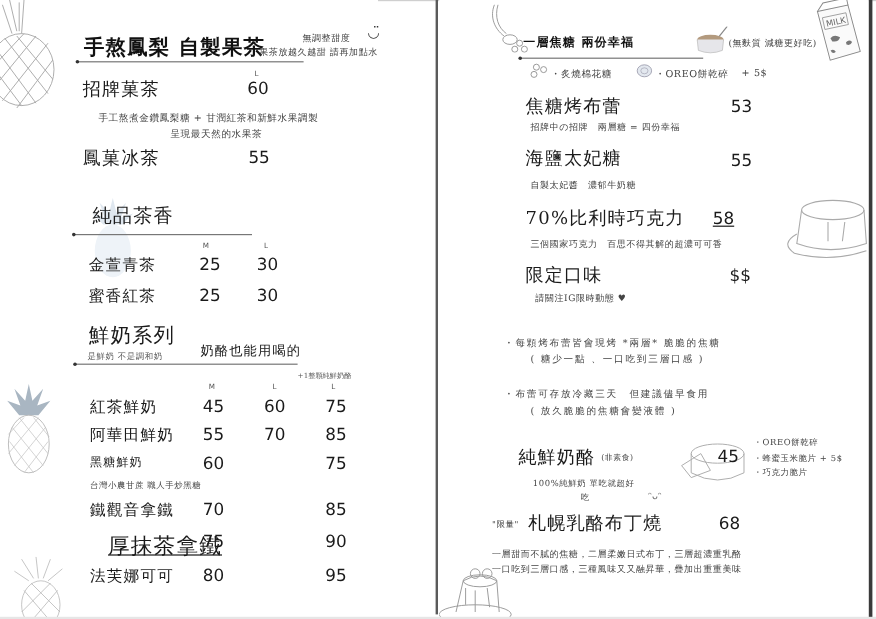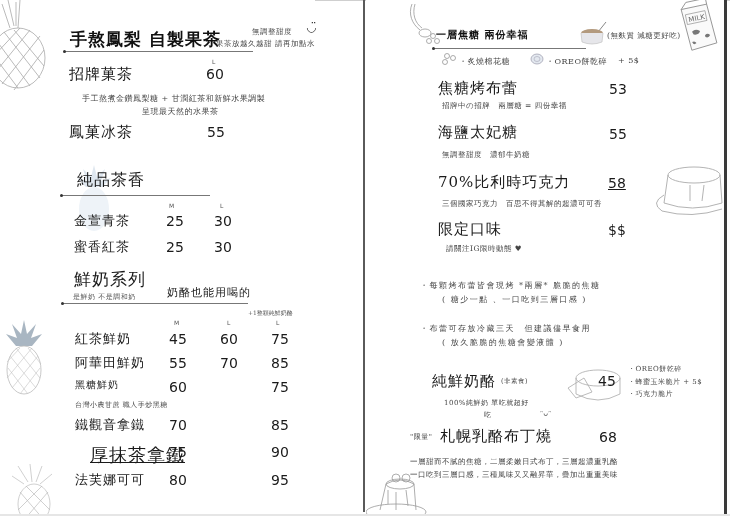--- a/index.html
+++ b/index.html
@@ -179,24 +179,24 @@
   </svg>
   <div class="abs note" style="left:180px;top:56px;">・OREO餅乾碎</div>
   <div class="abs note" style="left:252px;top:56px;">+ 5$</div>
 
   <div class="abs item" style="left:72px;top:79px;">焦糖烤布蕾</div>
   <div class="abs price" style="left:243px;top:81px;">53</div>
   <div class="abs note" style="left:76px;top:101px;font-size:7.5px;">招牌中の招牌　兩層糖 = 四份幸福</div>
 
   <div class="abs item" style="left:72px;top:123px;">海鹽太妃糖</div>
   <div class="abs price" style="left:243px;top:126px;">55</div>
-  <div class="abs note" style="left:76px;top:150px;font-size:7.5px;">無調整甜度　濃郁牛奶糖</div>
+  <div class="abs note" style="left:76px;top:150px;font-size:7.5px;">自製太妃醬　濃郁牛奶糖</div>
 
   <div class="abs item" style="left:72px;top:173px;">70%比利時巧克力</div>
-  <div class="abs price" style="left:242px;top:175px;text-decoration:underline;">58</div>
+  <div class="abs price" style="left:228px;top:175px;text-decoration:underline;">58</div>
   <div class="abs note" style="left:76px;top:199px;font-size:7.5px;">三個國家巧克力　百思不得其解的超濃可可香</div>
 
   <div class="abs item" style="left:72px;top:220px;">限定口味</div>
   <div class="abs price" style="left:242px;top:222px;">$$</div>
   <div class="abs note" style="left:80px;top:244px;font-size:7.5px;">請關注IG限時動態 ♥</div>
 
   <svg class="deco" style="left:286px;top:165px;" width="72" height="60" viewBox="0 0 72 60">
     <g fill="none" stroke="#aaa" stroke-width="0.9">
       <ellipse cx="42" cy="10" rx="26" ry="8"></ellipse>
       <path d="M16 10 L12 38 Q40 48 70 38 L68 10"></path>

